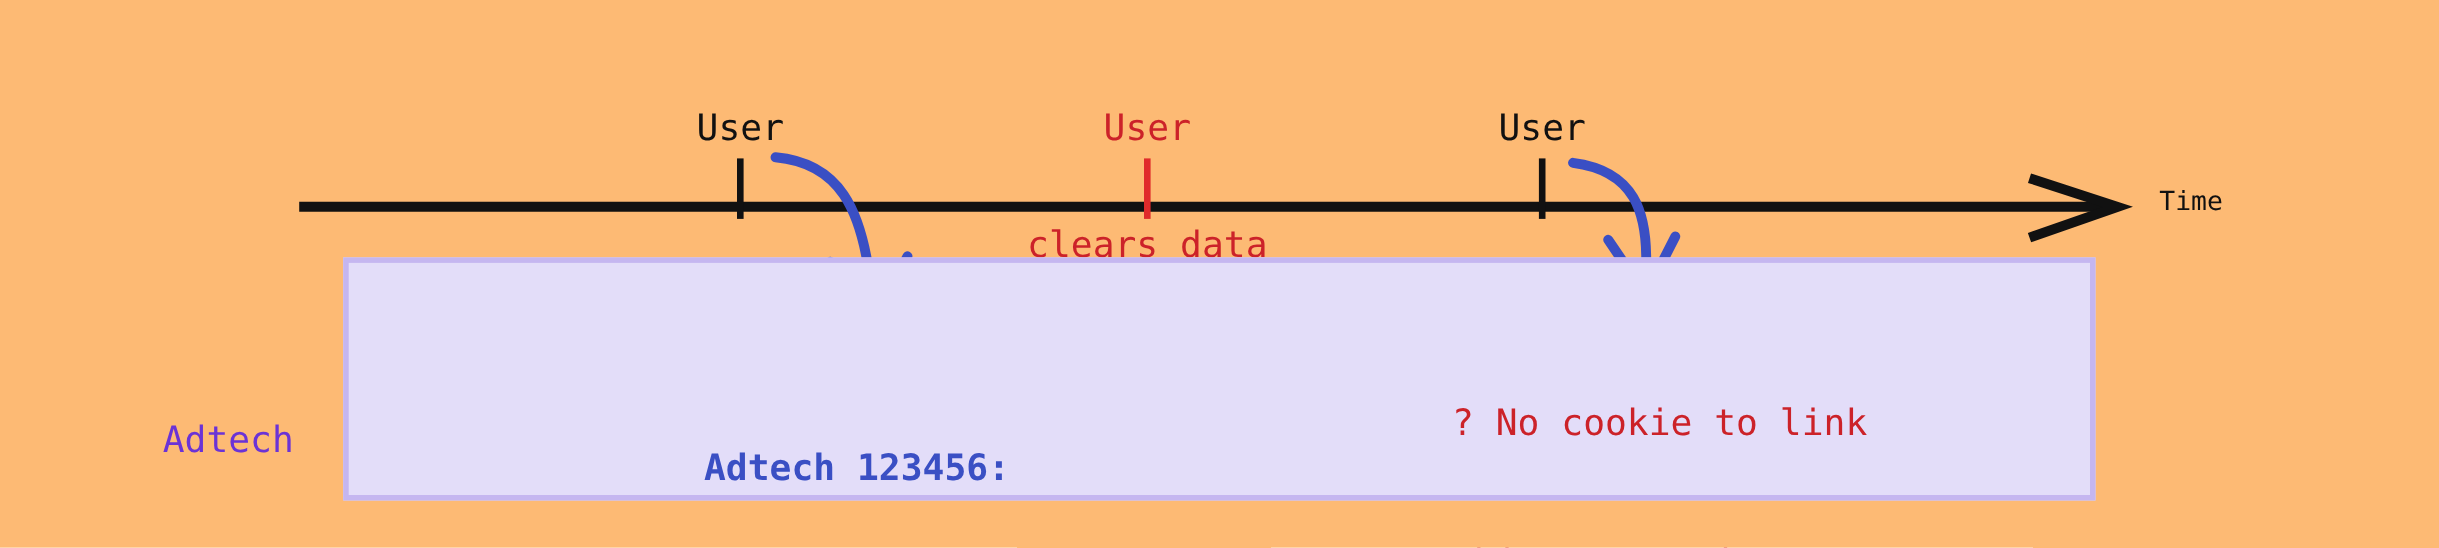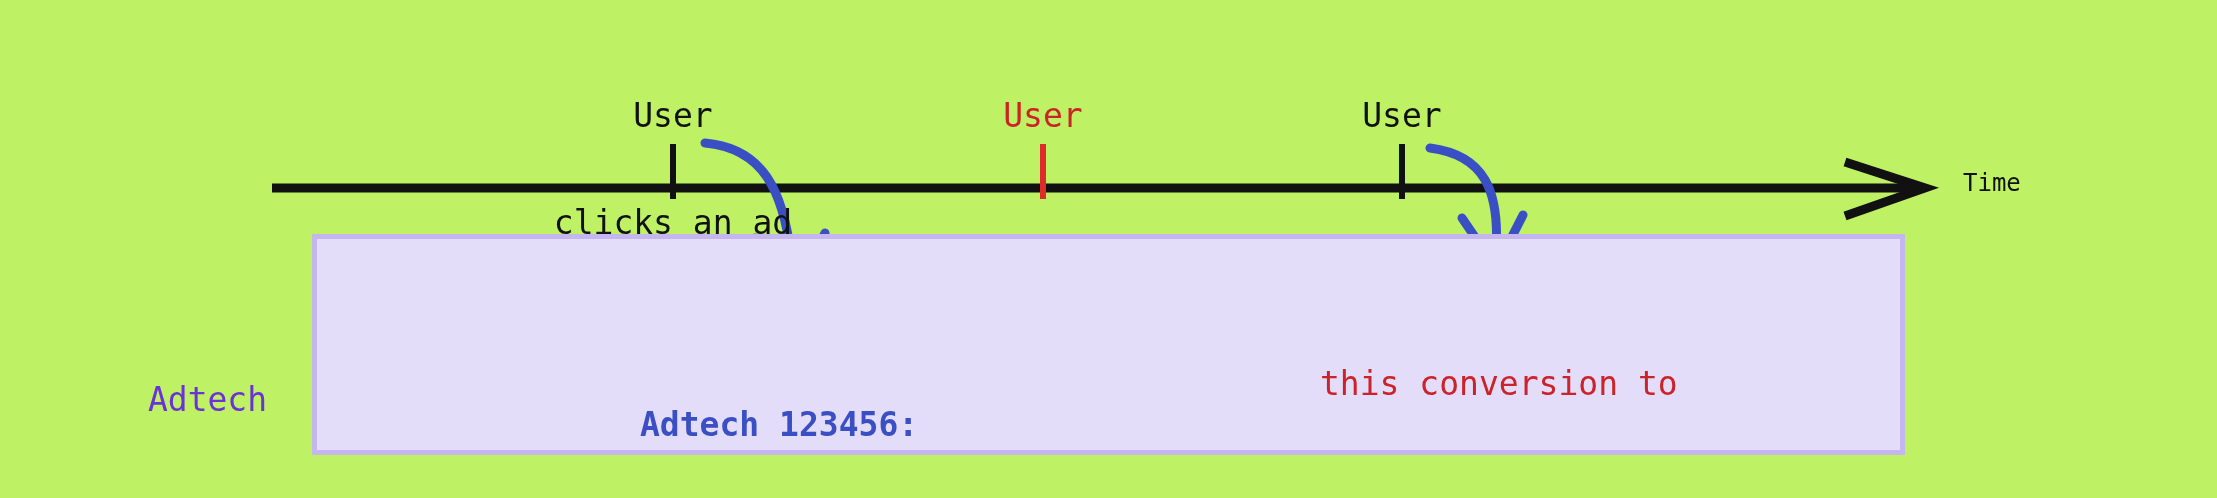--- a/index.html
+++ b/index.html
@@ -7,21 +7,21 @@
     padding: 0;
     background: #ffffff;
   }
   body {
     font-family: "DejaVu Sans Mono", "Liberation Mono", monospace;
   }
   #figure {
     position: relative;
     width: 2217px;
     height: 498px;
-    background: #bef264;
+    background: #fdba74;
     overflow: hidden;
   }
   #svg-layer {
     position: absolute;
     left: 0;
     top: 0;
     width: 2217px;
     height: 498px;
   }
   .lbl {
@@ -94,25 +94,25 @@
 
     <path d="M 705 143 C 760 148 786 185 793 275" fill="none" stroke="#3A4FC4" stroke-width="9" stroke-linecap="round"></path>
     <polyline points="755,238 794,292 825,233" fill="none" stroke="#3A4FC4" stroke-width="9" stroke-linecap="round" stroke-linejoin="round"></polyline>
 
     <path d="M 1430 148 C 1484 155 1500 190 1496 252" fill="none" stroke="#3A4FC4" stroke-width="9" stroke-linecap="round"></path>
     <polyline points="1462,218 1496,268 1523,215" fill="none" stroke="#3A4FC4" stroke-width="9" stroke-linecap="round" stroke-linejoin="round"></polyline>
   </svg>
 
   <div class="lbl event-label dark" style="left:473px; top:27px; width:400px;">
     <div>User</div>
-    <div>clicks an ad</div>
   </div>
 
   <div class="lbl event-label red" style="left:843px; top:27px; width:400px;">
     <div>User</div>
+    <div>clears data</div>
   </div>
 
   <div class="lbl event-label dark" style="left:1202px; top:27px; width:400px;">
     <div>User</div>
   </div>
 
   <div class="lbl axis-name" style="left:1963px; top:171px;">Time</div>
 
   <div class="lbl row-title" style="left:110px; top:295px; width:195px;">
     <div>Adtech</div>
@@ -120,18 +120,19 @@
   </div>
 
   <div class="server-box"></div>
 
   <div class="lbl box-text blue" style="left:640px; top:318px;">
     <div>Adtech 123456:</div>
     
   </div>
 
   <div class="lbl box-text red" style="left:1320px; top:277px;">
+    <div>? No cookie to link</div>
     <div>this conversion to</div>
     
     
   </div>
 
 </div>
 
 </body></html>

